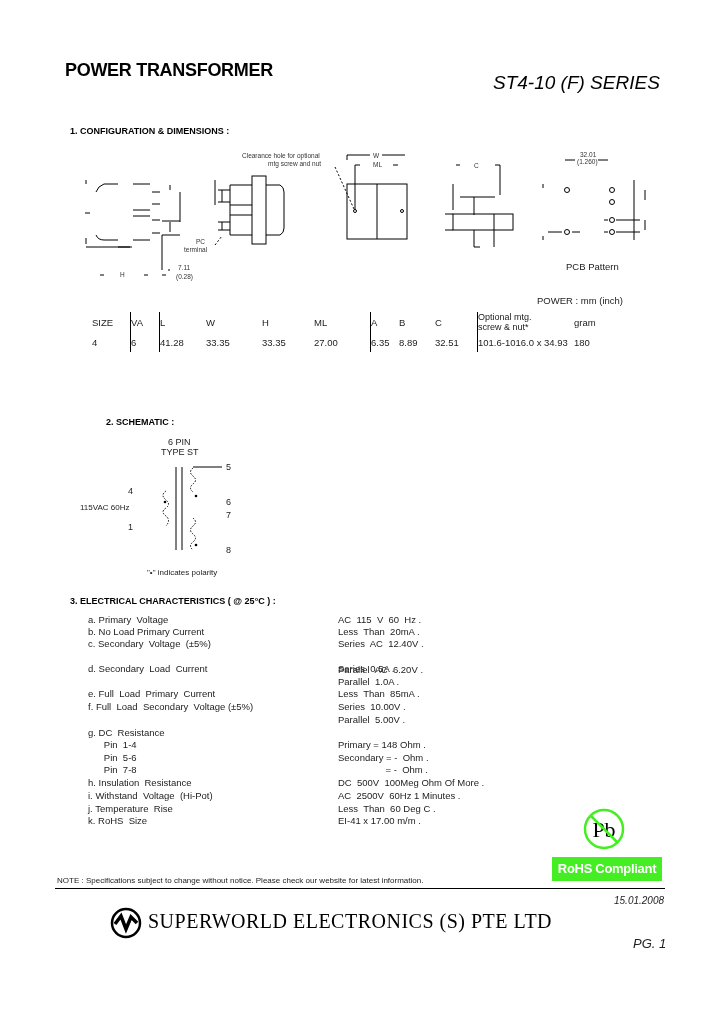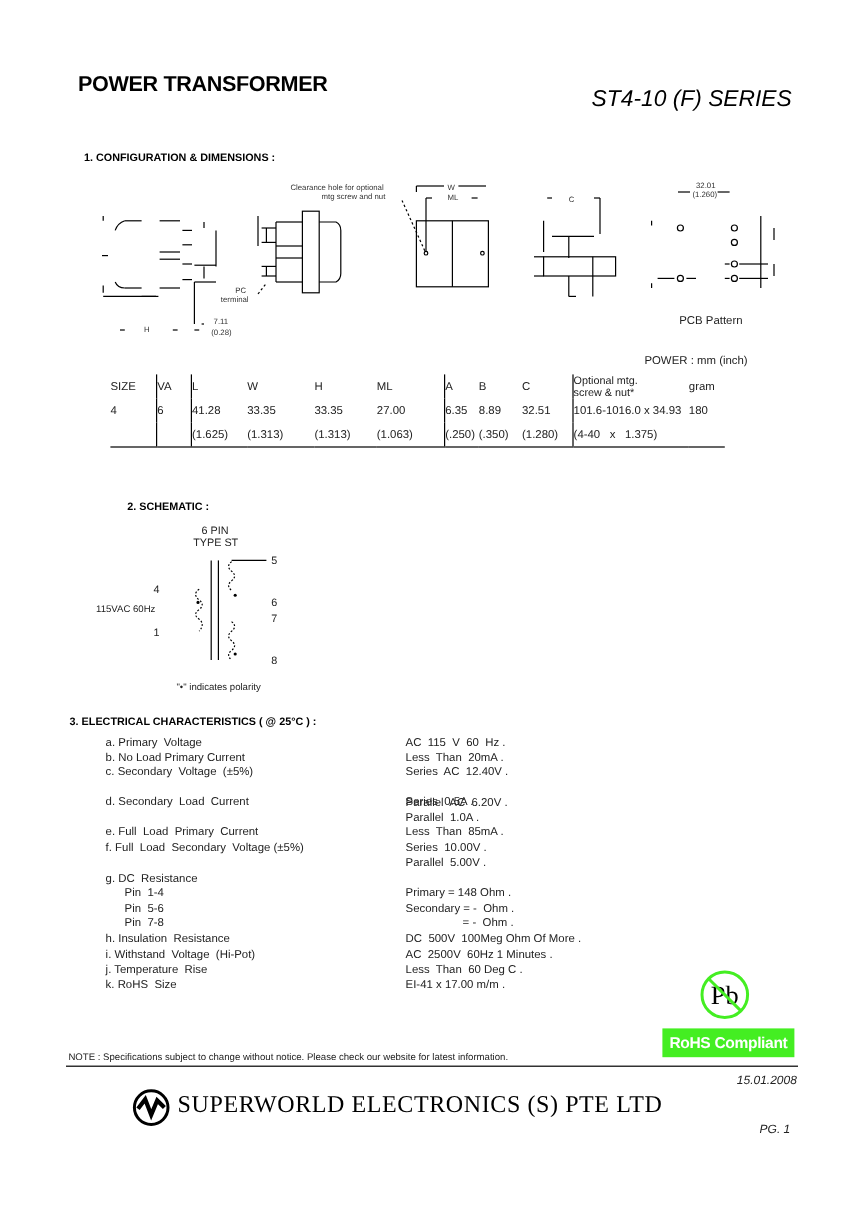--- a/index.html
+++ b/index.html
@@ -13,21 +13,21 @@
   table.dims{position:absolute;left:92px;top:312px;border-collapse:collapse;font-size:9.5px;color:#222;}
   table.dims td{text-align:left;padding:0;height:20px;}
   table.dims tr.last td{border-bottom:1px solid #000;}
   .vl{border-left:1px solid #000;}
   .elec-label{left:88px;font-size:9.5px;color:#222;white-space:pre;}
   .elec-val{left:338px;font-size:9.5px;color:#222;white-space:pre;}
   .note{left:57px;top:876px;font-size:8px;color:#222;}
   .hr{left:55px;top:888px;width:610px;height:1px;background:#000;}
   .date{left:614px;top:895px;font-size:10px;font-style:italic;color:#222;}
   .company{left:148px;top:910px;font-family:"Liberation Serif",serif;font-size:20px;letter-spacing:0.5px;}
-  .page{left:633px;top:936px;font-size:10px;font-style:italic;color:#222;}
+  .page{left:633px;top:936px;font-size:13px;font-style:italic;color:#222;}
   .rohs-badge{left:552px;top:857px;width:110px;height:24px;background:#44ee22;color:#fff;font-weight:bold;font-size:13px;text-align:center;line-height:24px;letter-spacing:-0.3px;}
   .pb{left:582px;top:807px;width:44px;height:44px;}
   .logo{left:110px;top:907px;width:32px;height:32px;}
 </style>
 </head>
 <body>
 
 <div class="abs title">POWER TRANSFORMER</div>
 <div class="abs series">ST4-10 (F) SERIES</div>
 
@@ -166,33 +166,20 @@
     <td class="vl">41.28</td>
     <td>33.35</td>
     <td>33.35</td>
     <td>27.00</td>
     <td class="vl">6.35</td>
     <td>8.89</td>
     <td>32.51</td>
     <td class="vl">101.6-1016.0 x 34.93</td>
     <td>180</td>
   </tr>
-  <tr class="last">
-    <td></td>
-    <td class="vl"></td>
-    <td class="vl">(1.625)</td>
-    <td>(1.313)</td>
-    <td>(1.313)</td>
-    <td>(1.063)</td>
-    <td class="vl">(.250)</td>
-    <td>(.350)</td>
-    <td>(1.280)</td>
-    <td class="vl" style="white-space:pre">(4-40   x   1.375)</td>
-    <td></td>
-  </tr>
 </tbody>
   </table>
 
 <div class="abs sec" style="left:70px;top:417px;margin-left:36px;">2. SCHEMATIC :</div>
 
 <svg class="abs" style="left:60px;top:410px;" width="260" height="175" viewBox="60 410 260 175">
   <g stroke="#000" stroke-width="1" fill="none">
     <line x1="176" y1="467" x2="176" y2="550"></line>
     <line x1="182" y1="467" x2="182" y2="550"></line>
     <line x1="193" y1="467" x2="222" y2="467"></line>
@@ -212,21 +199,21 @@
     <text x="226" y="505">6</text>
     <text x="226" y="518">7</text>
     <text x="226" y="553">8</text>
     <text x="128" y="494">4</text>
     <text x="128" y="530">1</text>
     <text x="80" y="510" font-size="8">115VAC 60Hz</text>
     <text x="147" y="575" font-size="8">"•" indicates polarity</text>
   </g>
 </svg>
 
-<div class="abs sec" style="left:58px;top:596px;text-align:center;">3. ELECTRICAL CHARACTERISTICS ( @ 25°C ) :</div>
+<div class="abs sec" style="left:70px;top:596px;text-align:center;">3. ELECTRICAL CHARACTERISTICS ( @ 25°C ) :</div>
 
 <div>
   <div class="abs elec-label" style="top:614px">a. Primary  Voltage</div>
   <div class="abs elec-val" style="top:614px">AC  115  V  60  Hz .</div>
   <div class="abs elec-label" style="top:626px">b. No Load Primary Current</div>
   <div class="abs elec-val" style="top:626px">Less  Than  20mA .</div>
   <div class="abs elec-label" style="top:638px">c. Secondary  Voltage  (±5%)</div>
   <div class="abs elec-val" style="top:638px">Series  AC  12.40V .</div>
   <div class="abs elec-val" style="top:664px">Parallel  AC  6.20V .</div>
   <div class="abs elec-label" style="top:663px">d. Secondary  Load  Current</div>

